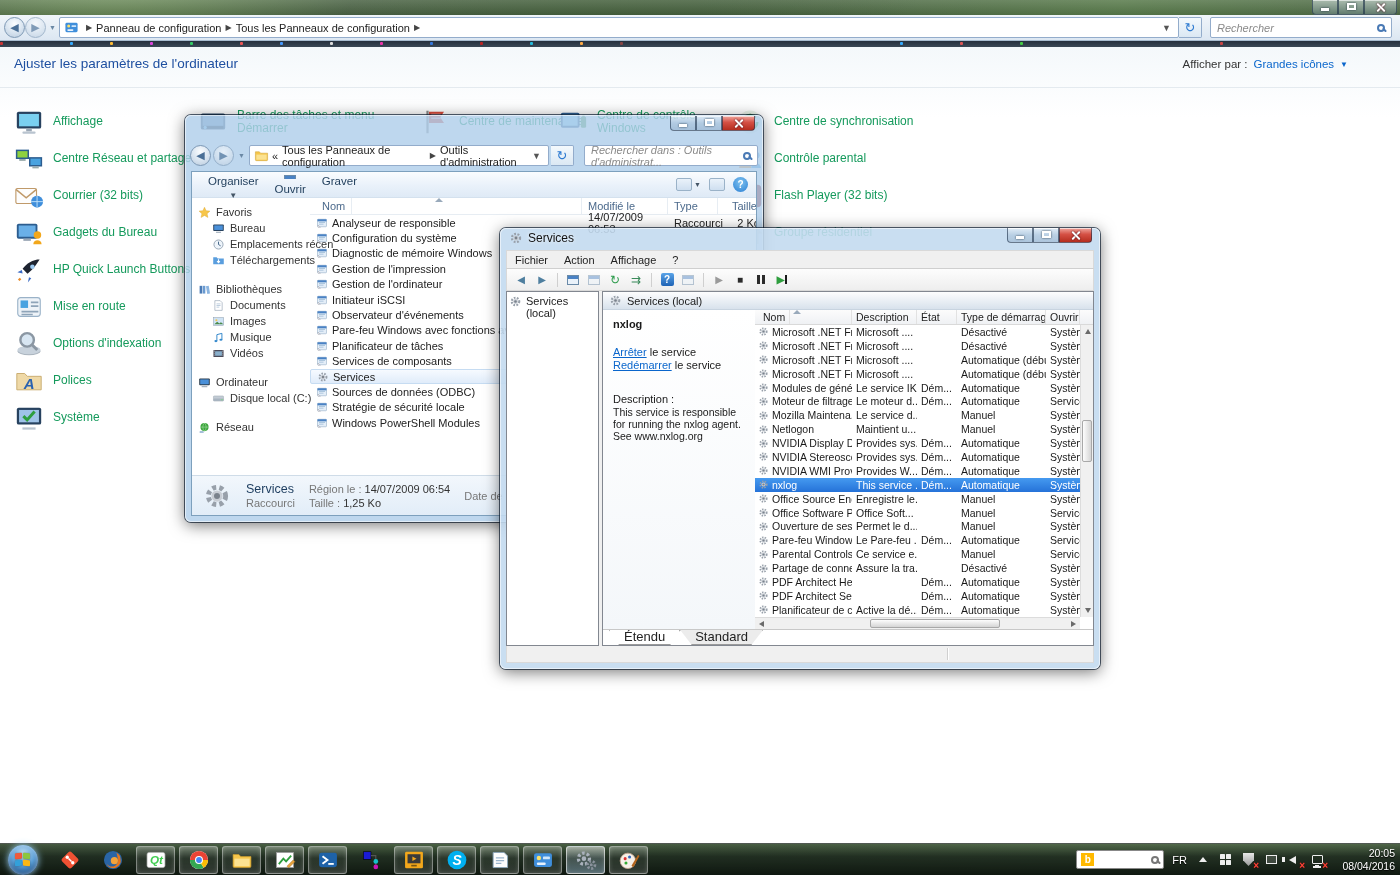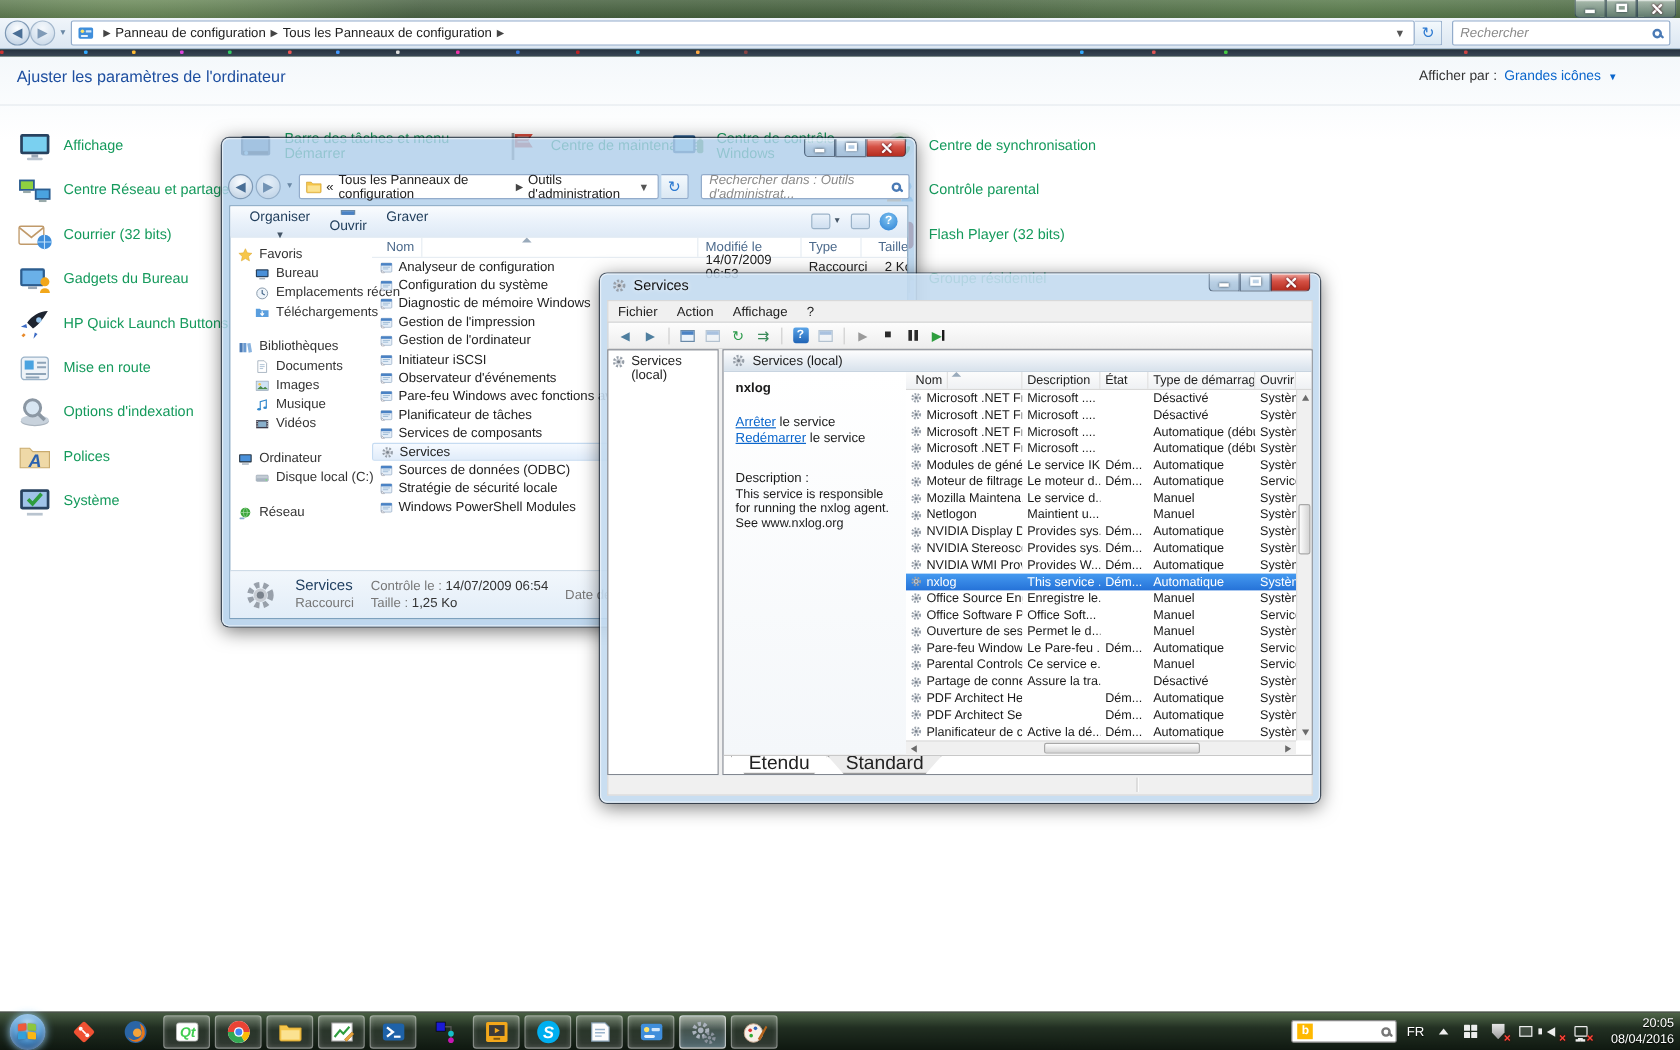--- a/index.html
+++ b/index.html
@@ -138,21 +138,21 @@
   .s-row.selected{background:linear-gradient(#459af0,#2572d8);color:#fff;}
   .sb-v{position:absolute;top:15px;right:0;bottom:12px;width:13px;background:#f0f0f0;border-left:1px solid #dcdcdc;}
   .sb-h{position:absolute;left:0;right:13px;bottom:0;height:12px;background:#f0f0f0;border-top:1px solid #dcdcdc;}
   .sb-btn{position:absolute;width:13px;height:13px;display:flex;align-items:center;justify-content:center;}
   .tri-u{width:0;height:0;border-left:3.5px solid transparent;border-right:3.5px solid transparent;border-bottom:5px solid #6a6a6a;}
   .tri-d{width:0;height:0;border-left:3.5px solid transparent;border-right:3.5px solid transparent;border-top:5px solid #6a6a6a;}
   .tri-l{width:0;height:0;border-top:3.5px solid transparent;border-bottom:3.5px solid transparent;border-right:5px solid #6a6a6a;}
   .tri-r{width:0;height:0;border-top:3.5px solid transparent;border-bottom:3.5px solid transparent;border-left:5px solid #6a6a6a;}
   .thumb-v{position:absolute;left:1px;right:1px;top:95px;height:42px;background:linear-gradient(90deg,#fdfdfd,#d5d5d5);border:1px solid #a8a8a8;border-radius:2px;}
   .thumb-h{position:absolute;top:1px;bottom:1px;left:115px;width:130px;background:linear-gradient(#fdfdfd,#d5d5d5);border:1px solid #a8a8a8;border-radius:2px;}
-  .svc-tabs{height:16px;flex:none;background:#fff;border-top:1px solid #c8c8c8;display:flex;padding-left:6px;font-size:16px;color:#222;}
+  .svc-tabs{height:16px;flex:none;background:#fff;border-top:1px solid #c8c8c8;display:flex;padding-left:6px;font-size:13px;color:#222;}
   .svc-tab{padding:0 14px;background:#ececec;border:1px solid #9a9a9a;border-top:none;clip-path:polygon(0 0,100% 0,86% 100%,14% 100%);cursor:pointer;line-height:14px;}
   .svc-tab.active{background:#fff;}
   .svc-status{position:absolute;left:6px;right:6px;bottom:6px;height:17px;background:#f0f0f0;border:1px solid #d9d9d9;border-top:none;}
   .svc-status i{position:absolute;right:145px;top:2px;bottom:2px;width:1px;background:#d0d0d0;box-shadow:1px 0 #fff;}
   
   .taskbar{position:absolute;left:0;right:0;bottom:0;height:32px;z-index:100;
     background:linear-gradient(rgba(95,115,95,.45),rgba(30,42,32,.88) 40%,rgba(12,20,14,.94));
     border-top:1px solid rgba(255,255,255,.28);display:flex;align-items:center;}
   .orb{width:30px;height:30px;border-radius:50%;margin:0 10px 0 8px;flex:none;position:relative;cursor:pointer;
     background:radial-gradient(circle at 50% 32%,#cfe9fa,#5a9ed6 45%,#174a82 78%,#0c2c50);
@@ -561,21 +561,21 @@
 
           <div class="f-row">
                 <span class="f-name">
                   <i class="fi"><svg viewBox="0 0 16 16" width="100%" height="100%">
                       <rect x="2" y="3" width="12" height="10" rx="1" fill="#e4eef8" stroke="#8aa4c0" stroke-width=".7"></rect>
                       <rect x="2" y="3" width="12" height="2.8" fill="#4a82c4"></rect>
                       <rect x="4" y="7" width="8" height="1" fill="#9ab8d4"></rect>
                       <rect x="4" y="9" width="6" height="1" fill="#9ab8d4"></rect>
                       <path d="M2.8 13.8 v-3 l3 3 z" fill="#fff" stroke="#667" stroke-width=".4"></path>
                     </svg></i>
-                  <span>Analyseur de configuration</span>
+                  <span>Analyseur de responsible</span>
                 </span>
                 <span class="f-mod">14/07/2009 06:53</span>
                 <span class="f-type">Raccourci</span>
                 <span class="f-size">2 Ko</span>
               </div>
               <div class="f-row">
                 <span class="f-name">
                   <i class="fi"><svg viewBox="0 0 16 16" width="100%" height="100%">
                       <rect x="2" y="3" width="12" height="10" rx="1" fill="#e4eef8" stroke="#8aa4c0" stroke-width=".7"></rect>
                       <rect x="2" y="3" width="12" height="2.8" fill="#4a82c4"></rect>
@@ -774,21 +774,21 @@
         <i class="big"><svg viewBox="0 0 16 16" width="100%" height="100%">
               <circle cx="8" cy="8" r="4.6" fill="none" stroke="#98a0aa" stroke-width="2.6" stroke-dasharray="2.1 1.7"></circle>
               <circle cx="8" cy="8" r="3" fill="#c8cdd4"></circle>
               <circle cx="8" cy="8" r="1.6" fill="#7a828c"></circle>
             </svg></i>
         <span class="d-col">
           <span class="d-name">Services</span><br>
           <span class="d-kind">Raccourci</span>
         </span>
         <span class="d-col">
-          <span class="d-lab">Contrôle le :</span> <span>14/07/2009 06:54</span><br>
+          <span class="d-lab">Région le :</span> <span>14/07/2009 06:54</span><br>
           <span class="d-lab">Taille :</span> <span>1,25 Ko</span>
         </span>
         <span class="d-col d-lab">Date de création</span>
       </div>
     </div>
   </div>
 
   <div class="aero svc-window">
     <div class="svc-title">
       <i class="ico"><svg viewBox="0 0 16 16" width="100%" height="100%">

